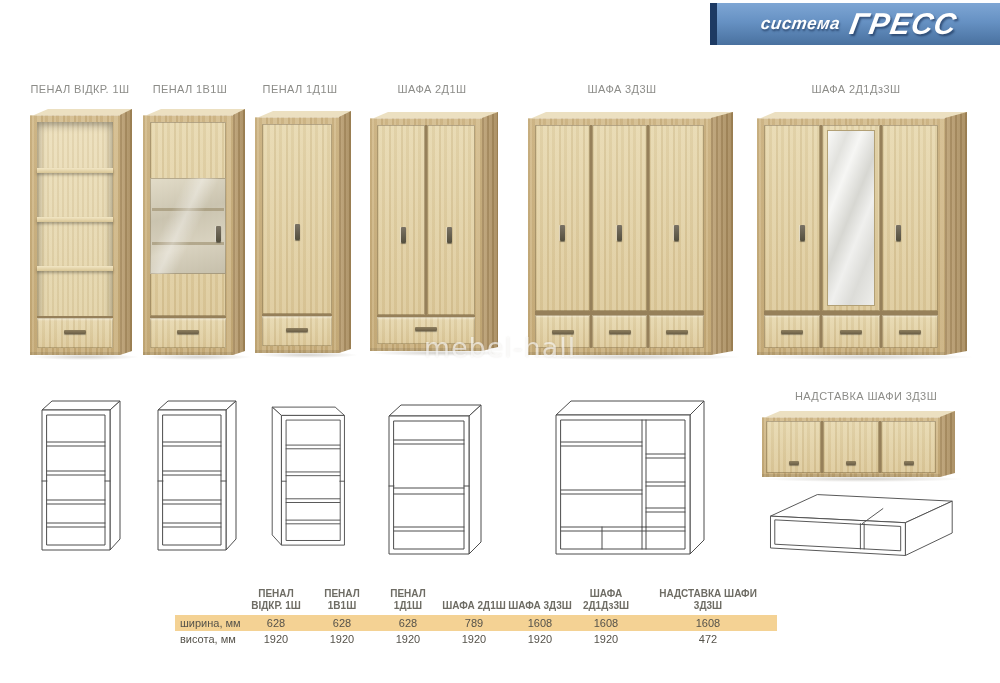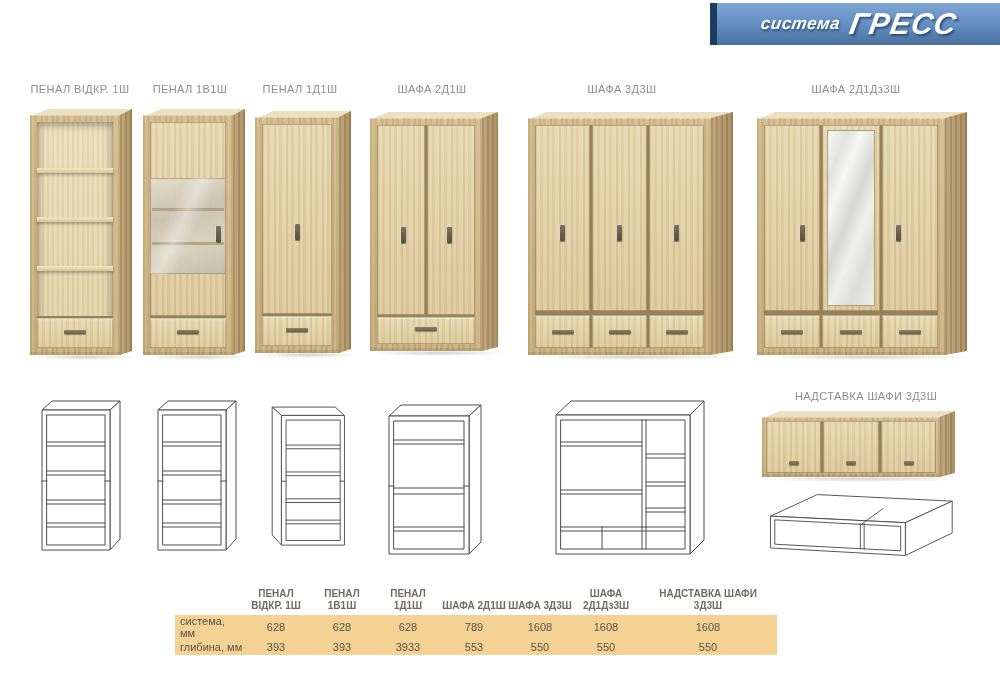--- a/index.html
+++ b/index.html
@@ -367,20 +367,21 @@
       <polygon class="face" points="8,30 58,7 202,14 152,37"></polygon>
       <polygon class="face" points="152,37 202,14 202,48 152,72"></polygon>
       <polygon class="face" points="8,30 152,37 152,72 8,64"></polygon>
       <polygon class="ln" points="13,34 147,41 147,67 13,60"></polygon>
       <line class="ln" x1="104" y1="38" x2="104" y2="65"></line>
       <line class="ln" x1="108" y1="38" x2="108" y2="65"></line>
       <line class="ln" x1="106" y1="38" x2="128" y2="22"></line>
     </svg>
   </div>
 
+  <div class="watermark">mebel-hall</div>
 
   <table class="spec">
     <colgroup>
       <col style="width:68px">
         <col style="width:66px">
         <col style="width:66px">
         <col style="width:66px">
       <col style="width:66px">
         <col style="width:66px">
         <col style="width:66px">
@@ -393,35 +394,35 @@
         <th><span>ПЕНАЛ 1В1Ш</span></th>
         <th><span>ПЕНАЛ 1Д1Ш</span></th>
         <th><span>ШАФА 2Д1Ш</span></th>
         <th><span>ШАФА 3Д3Ш</span></th>
         <th><span class="w50">ШАФА 2Д1Дз3Ш</span></th>
         <th><span class="w96">НАДСТАВКА ШАФИ 3Д3Ш</span></th>
       </tr>
     </thead>
     <tbody>
       <tr class="band">
-        <td class="rowlabel">система, мм</td>
+        <td class="rowlabel">ширина, мм</td>
         <td>628</td>
         <td>628</td>
         <td>628</td>
         <td>789</td>
         <td>1608</td>
         <td>1608</td>
         <td>1608</td>
       </tr>
-      <tr class="band">
-        <td class="rowlabel">глибина, мм</td>
-        <td>393</td>
-        <td>393</td>
-        <td>3933</td>
-        <td>553</td>
-        <td>550</td>
-        <td>550</td>
-        <td>550</td>
+      <tr>
+        <td class="rowlabel">висота, мм</td>
+        <td>1920</td>
+        <td>1920</td>
+        <td>1920</td>
+        <td>1920</td>
+        <td>1920</td>
+        <td>1920</td>
+        <td>472</td>
       </tr>
     </tbody>
   </table>
 
 </div>
 
 </body></html>

